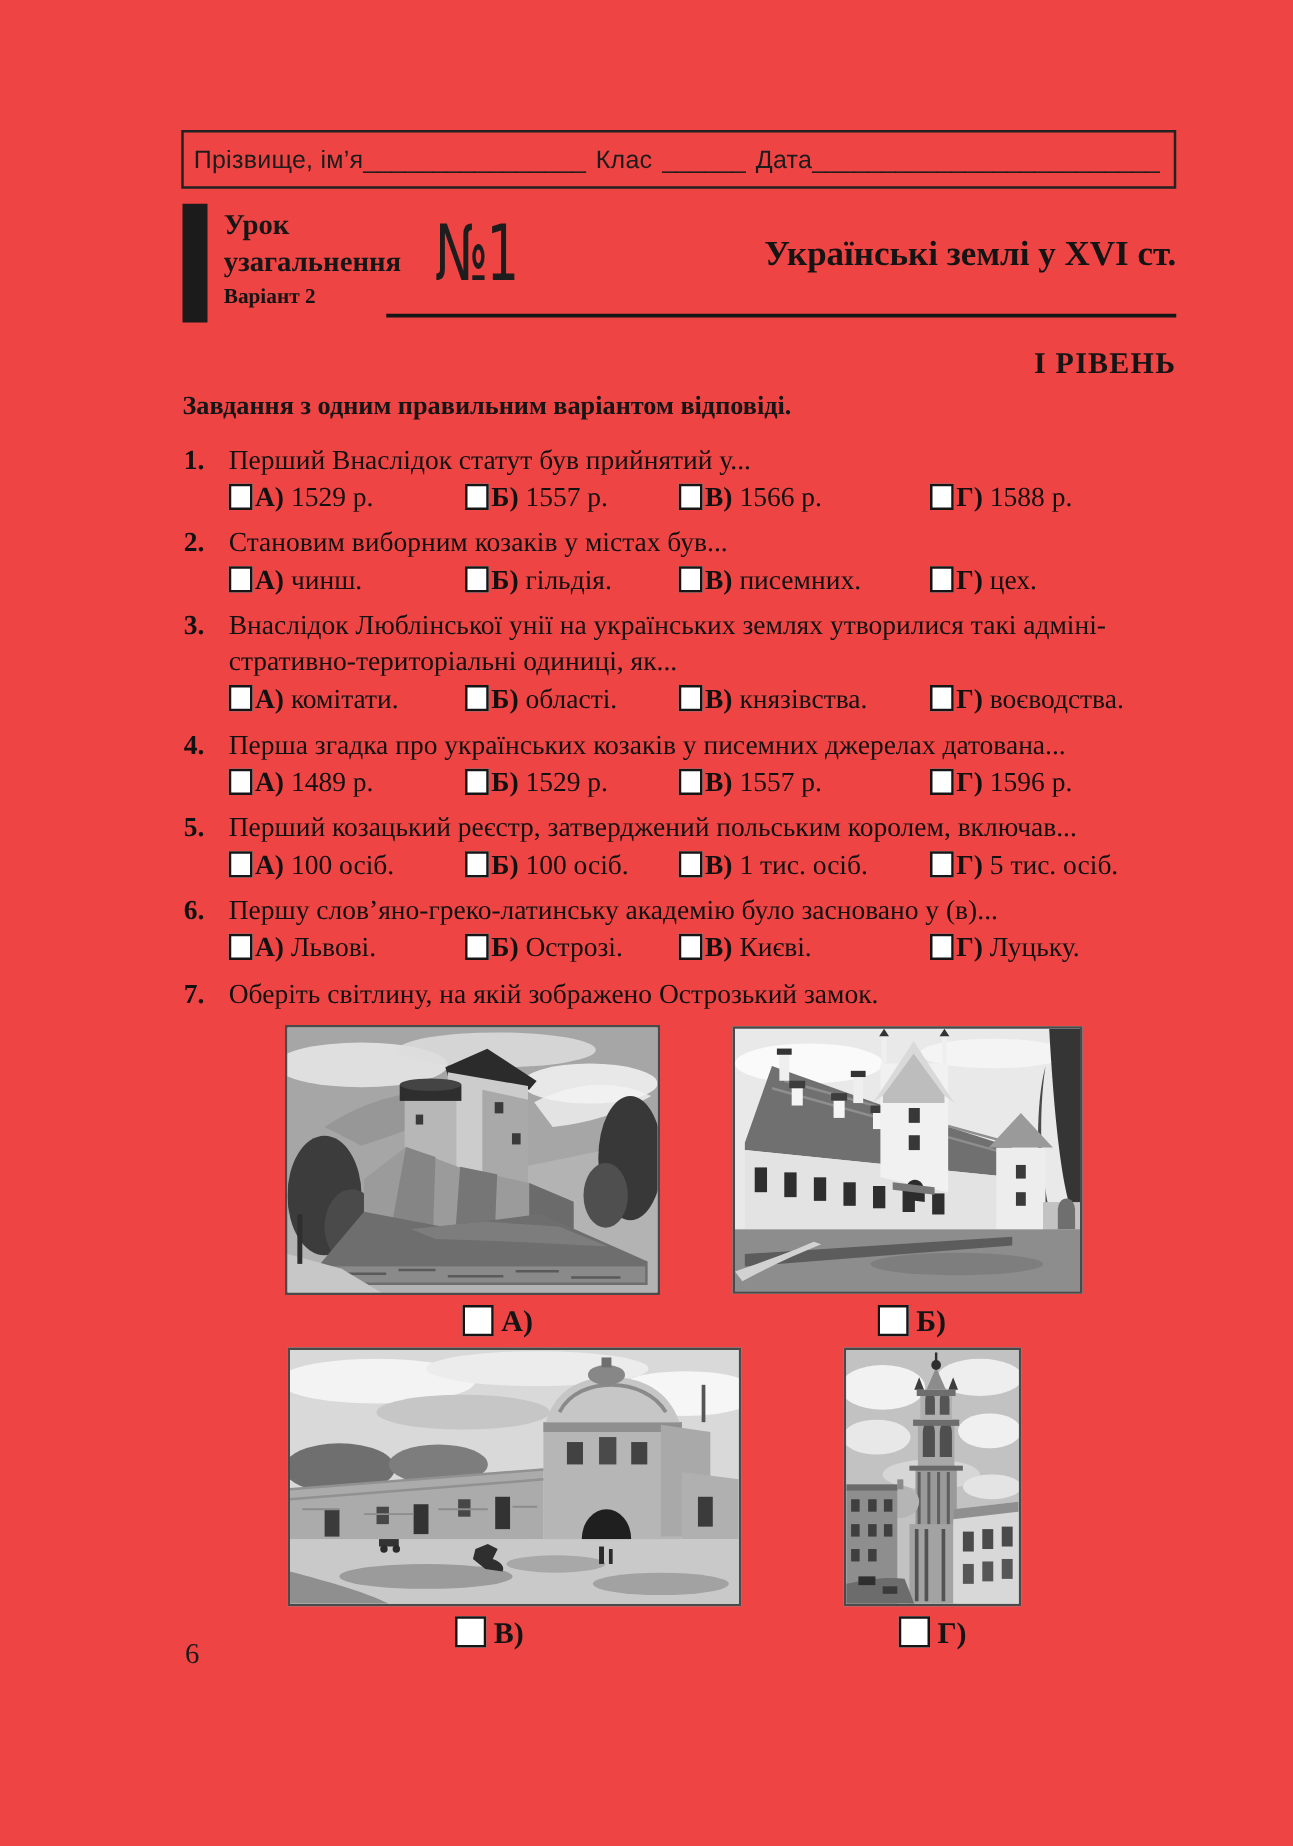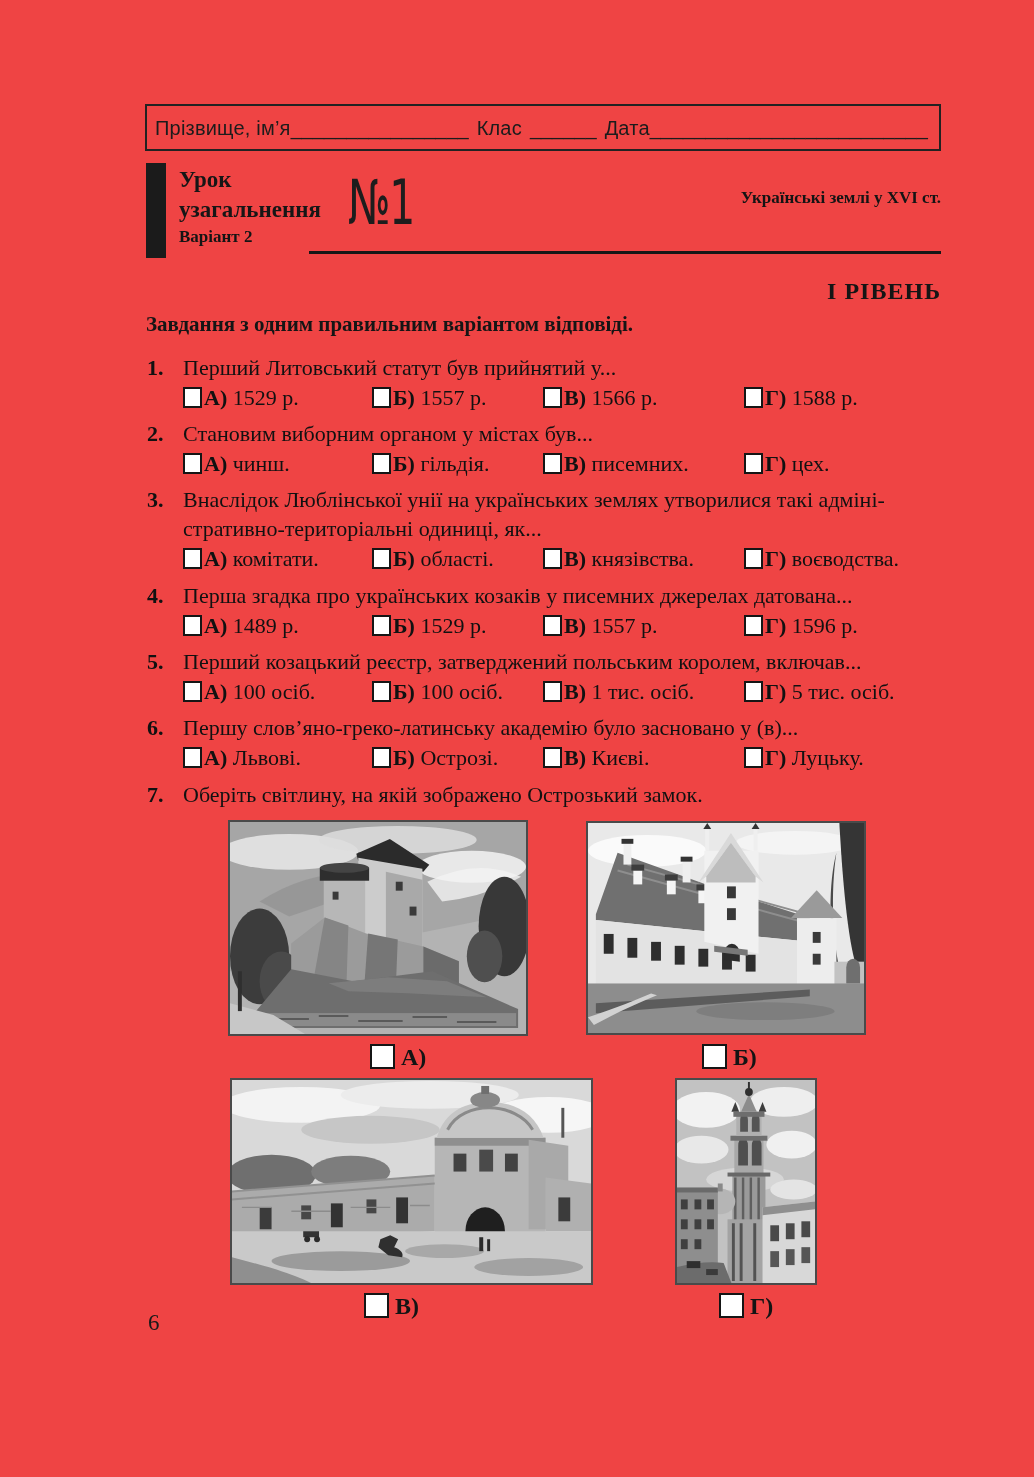--- a/index.html
+++ b/index.html
@@ -20,21 +20,21 @@
   
   .black-bar { position:absolute; left:146px; top:163px; width:20px; height:95px; background:#1b1b1b; }
   .lesson-type { position:absolute; left:179px; top:165px; font-weight:bold; font-size:23px; line-height:30px; color:#161616; }
   .lesson-no {
     position:absolute; left:348px; top:172px; font-family:"DejaVu Sans", sans-serif;
     font-size:62px; line-height:1; color:#1d1d1d; transform:scaleX(0.66); transform-origin:left top;
     letter-spacing:-2px; font-weight:400;
   }
   .variant { position:absolute; left:179px; top:227px; font-weight:bold; font-size:17px; color:#141414; }
   .variant-rule { position:absolute; left:309px; top:251px; width:632px; height:3px; background:#161616; }
-  .topic { position:absolute; left:441px; top:188px; width:500px; text-align:right; font-weight:bold; font-size:17px; color:#141414; }
+  .topic { position:absolute; left:441px; top:188px; width:500px; text-align:right; font-weight:bold; font-size:28px; color:#141414; }
   
   .level-title { position:absolute; left:145px; top:278px; width:796px; text-align:right; font-weight:bold; font-size:24px; letter-spacing:1px; color:#151515; }
   .instruction { position:absolute; left:146px; top:312px; font-weight:bold; font-size:21px; color:#151515; }
   
   .q { position:absolute; left:147px; width:800px; font-size:22px; }
   .q .num { position:absolute; left:0; top:0; font-weight:bold; }
   .q .line { position:absolute; left:36px; white-space:nowrap; }
   .optrow { position:absolute; left:0; width:800px; height:28px; }
   .opt { position:absolute; top:0; white-space:nowrap; }
   .opt b { font-weight:bold; }
@@ -70,32 +70,32 @@
   <div class="lesson-no">№1</div>
   <div class="variant">Варіант 2</div>
   <div class="variant-rule"></div>
   <div class="topic">Українські землі у XVI ст.</div>
 
   <div class="level-title">І РІВЕНЬ</div>
   <div class="instruction">Завдання з одним правильним варіантом відповіді.</div>
 
   <div class="q" style="top:355px">
     <span class="num">1.</span>
-    <span class="line" style="top:0">Перший Литовський статут був прийнятий у...</span>
+    <span class="line" style="top:0">Перший Внаслідок статут був прийнятий у...</span>
     <div class="optrow" style="top:30px">
       <span class="opt c1"><span class="cb"></span><b>А)</b> <span>1529 р.</span></span>
       <span class="opt c2"><span class="cb"></span><b>Б)</b> <span>1557 р.</span></span>
       <span class="opt c3"><span class="cb"></span><b>В)</b> <span>1566 р.</span></span>
       <span class="opt c4"><span class="cb"></span><b>Г)</b> <span>1588 р.</span></span>
     </div>
   </div>
 
   <div class="q" style="top:421px">
     <span class="num">2.</span>
-    <span class="line" style="top:0">Становим виборним органом у містах був...</span>
+    <span class="line" style="top:0">Становим виборним козаків у містах був...</span>
     <div class="optrow" style="top:30px">
       <span class="opt c1"><span class="cb"></span><b>А)</b> <span>чинш.</span></span>
       <span class="opt c2"><span class="cb"></span><b>Б)</b> <span>гільдія.</span></span>
       <span class="opt c3"><span class="cb"></span><b>В)</b> <span>писемних.</span></span>
       <span class="opt c4"><span class="cb"></span><b>Г)</b> <span>цех.</span></span>
     </div>
   </div>
 
   <div class="q" style="top:487px">
     <span class="num">3.</span>

